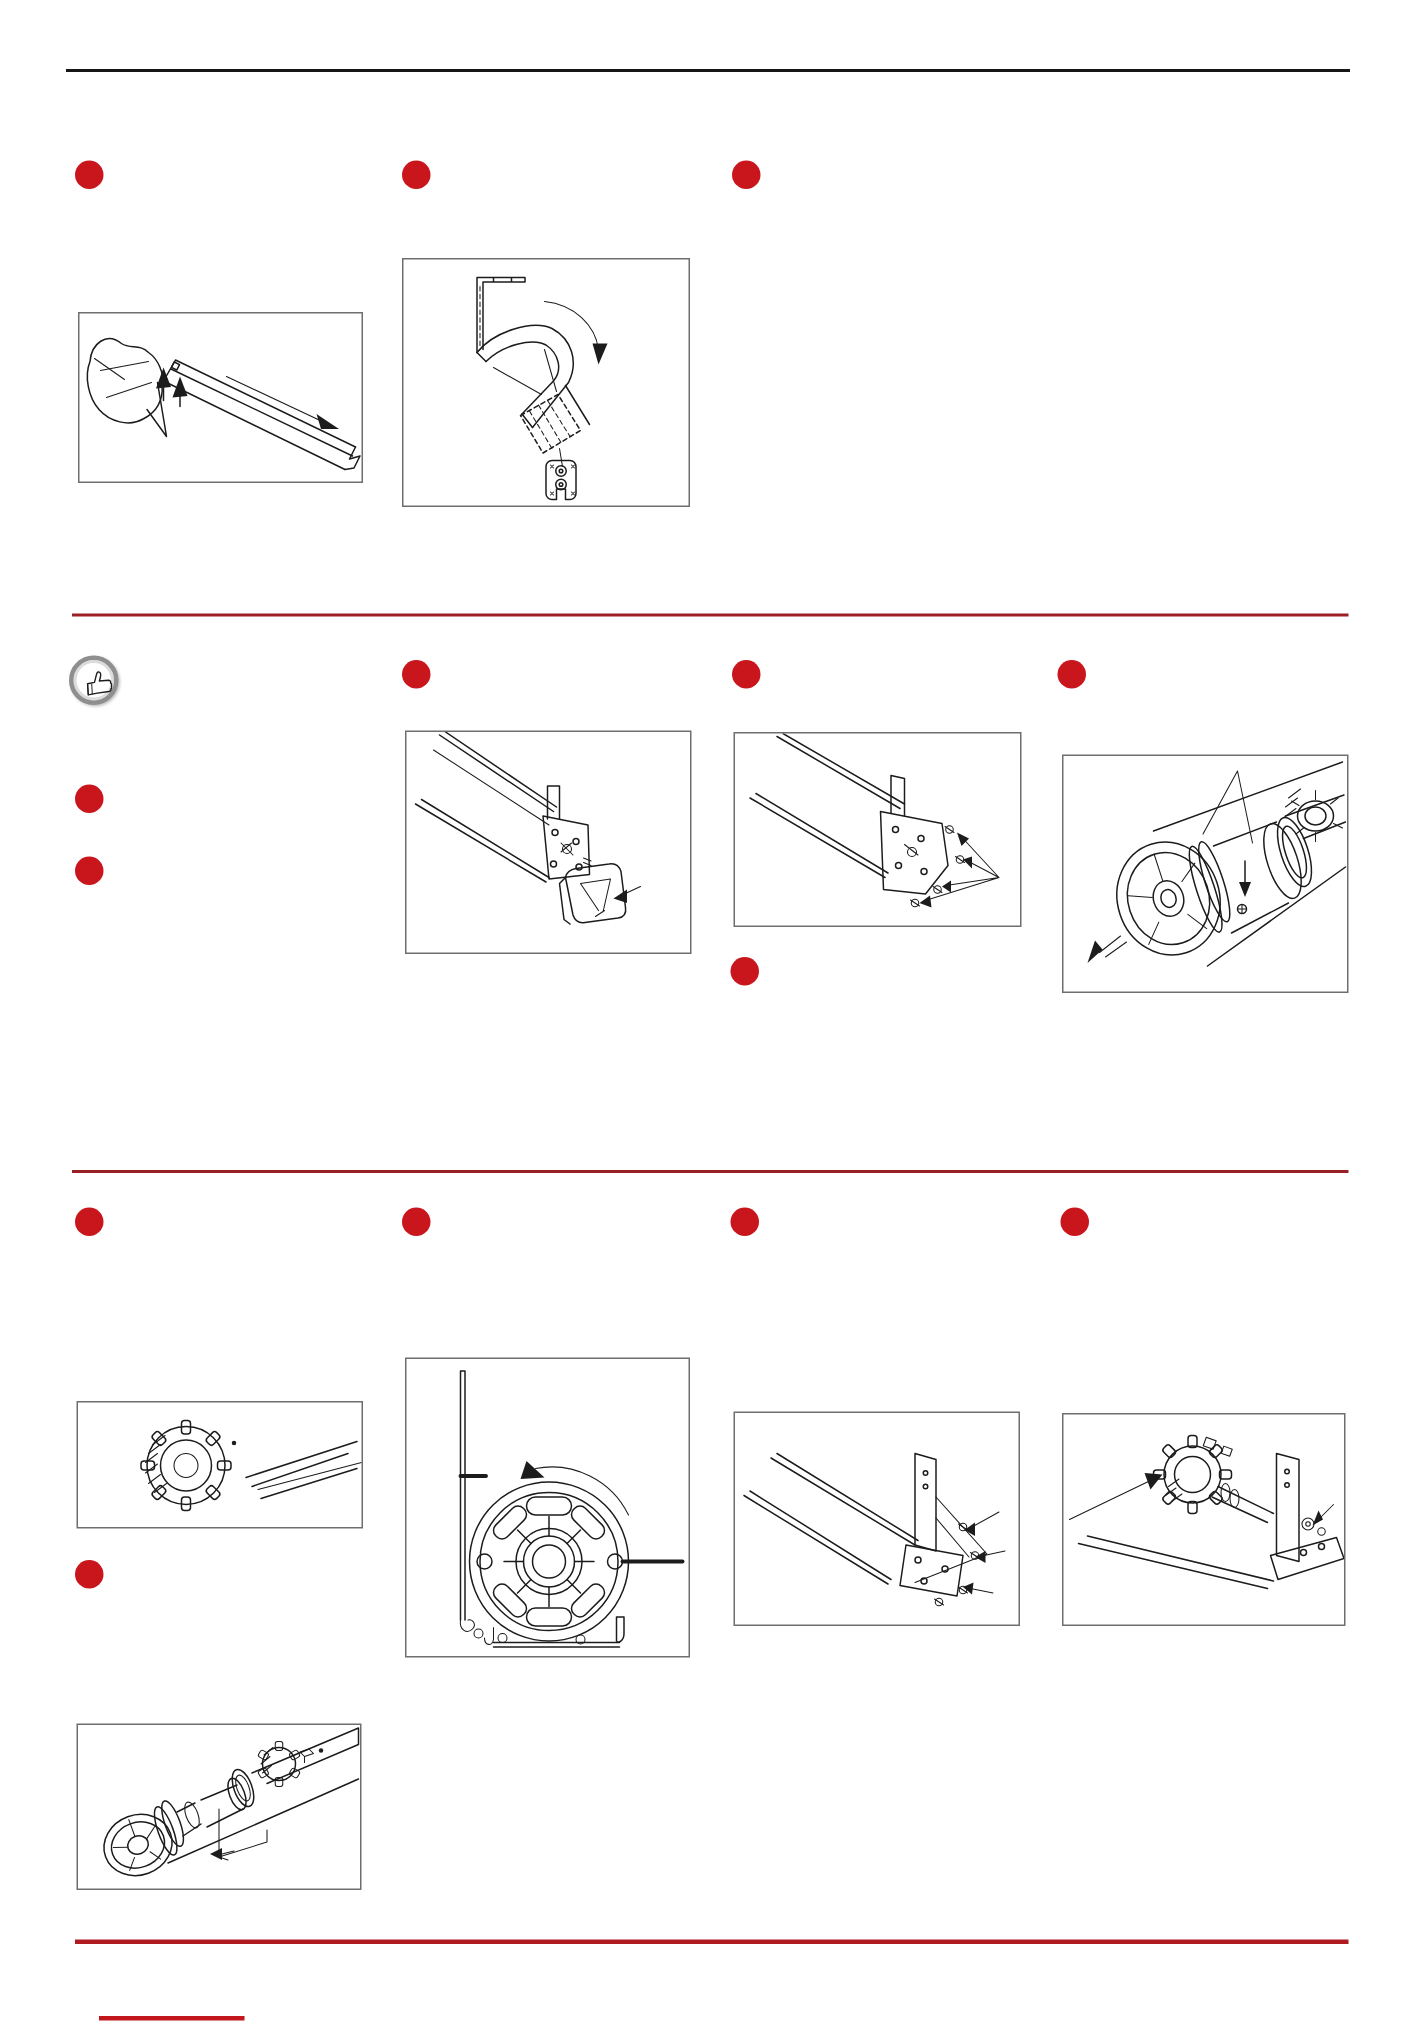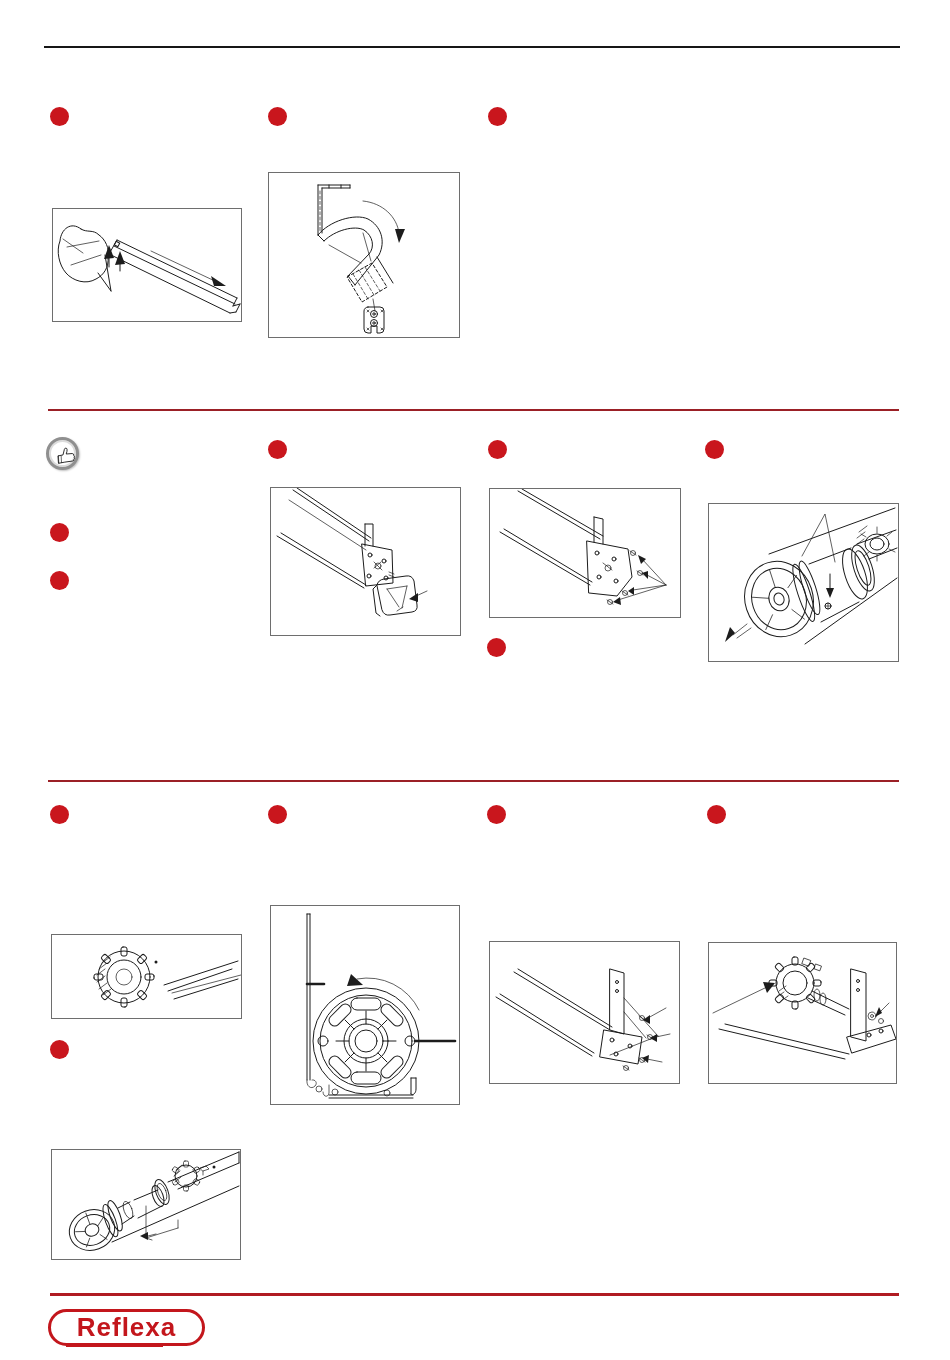--- a/index.html
+++ b/index.html
@@ -332,18 +332,15 @@
         <rect x="131.5" y="11" width="5" height="6" rx="1.5" transform="rotate(300 134 26)"></rect>
       </g>
       <path d="M124,20 l6,-5 M122,26 l6,-5 M123,32 l6,-5" class="thin"></path>
       <path d="M148,18 l6,-2 l3,3 l-6,2 z M151,21 l0,4" class="thin"></path>
       <circle cx="162" cy="17" r="1.5" class="fillink"></circle>
     </svg>
   </div>
 
   <div class="rule rule-red-bottom" style="left:50px;top:1293px;width:849px;height:2.5px;"></div>
 
-  <div class="logo-pill">
-    <span class="logo-text">Reflexa</span>
-  </div>
   <div class="logo-underline"></div>
 
 </div>
 
 </body></html>

